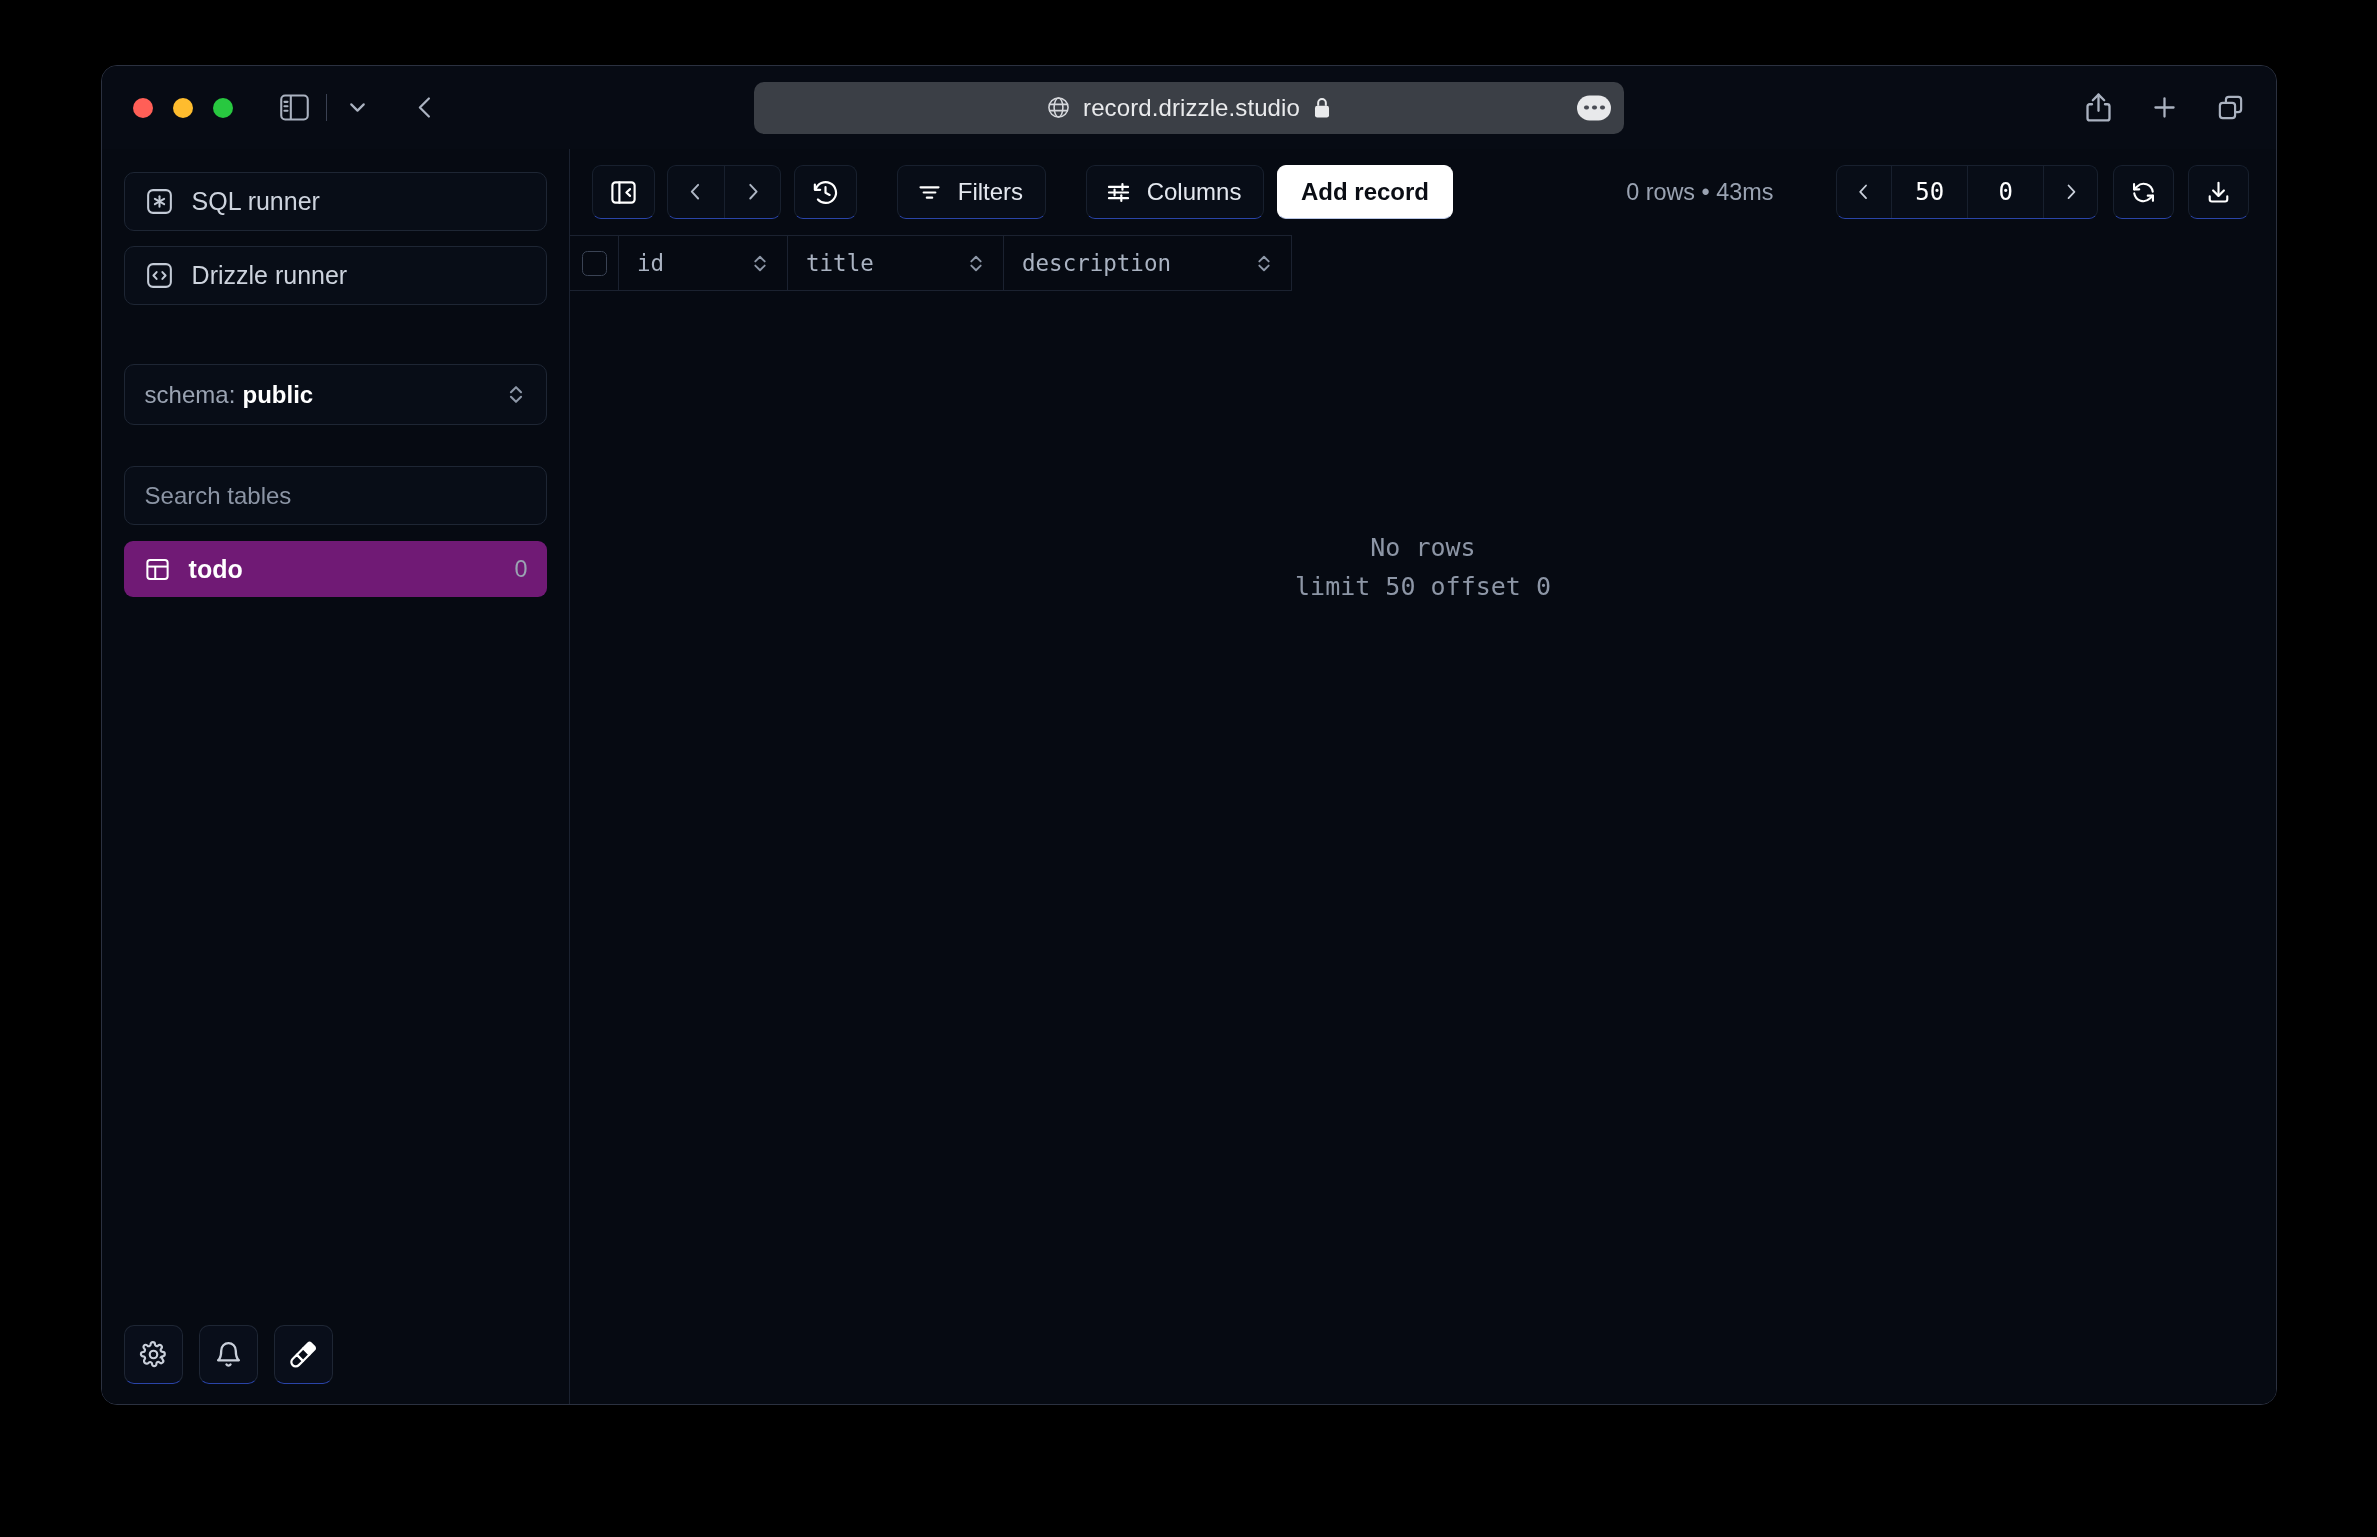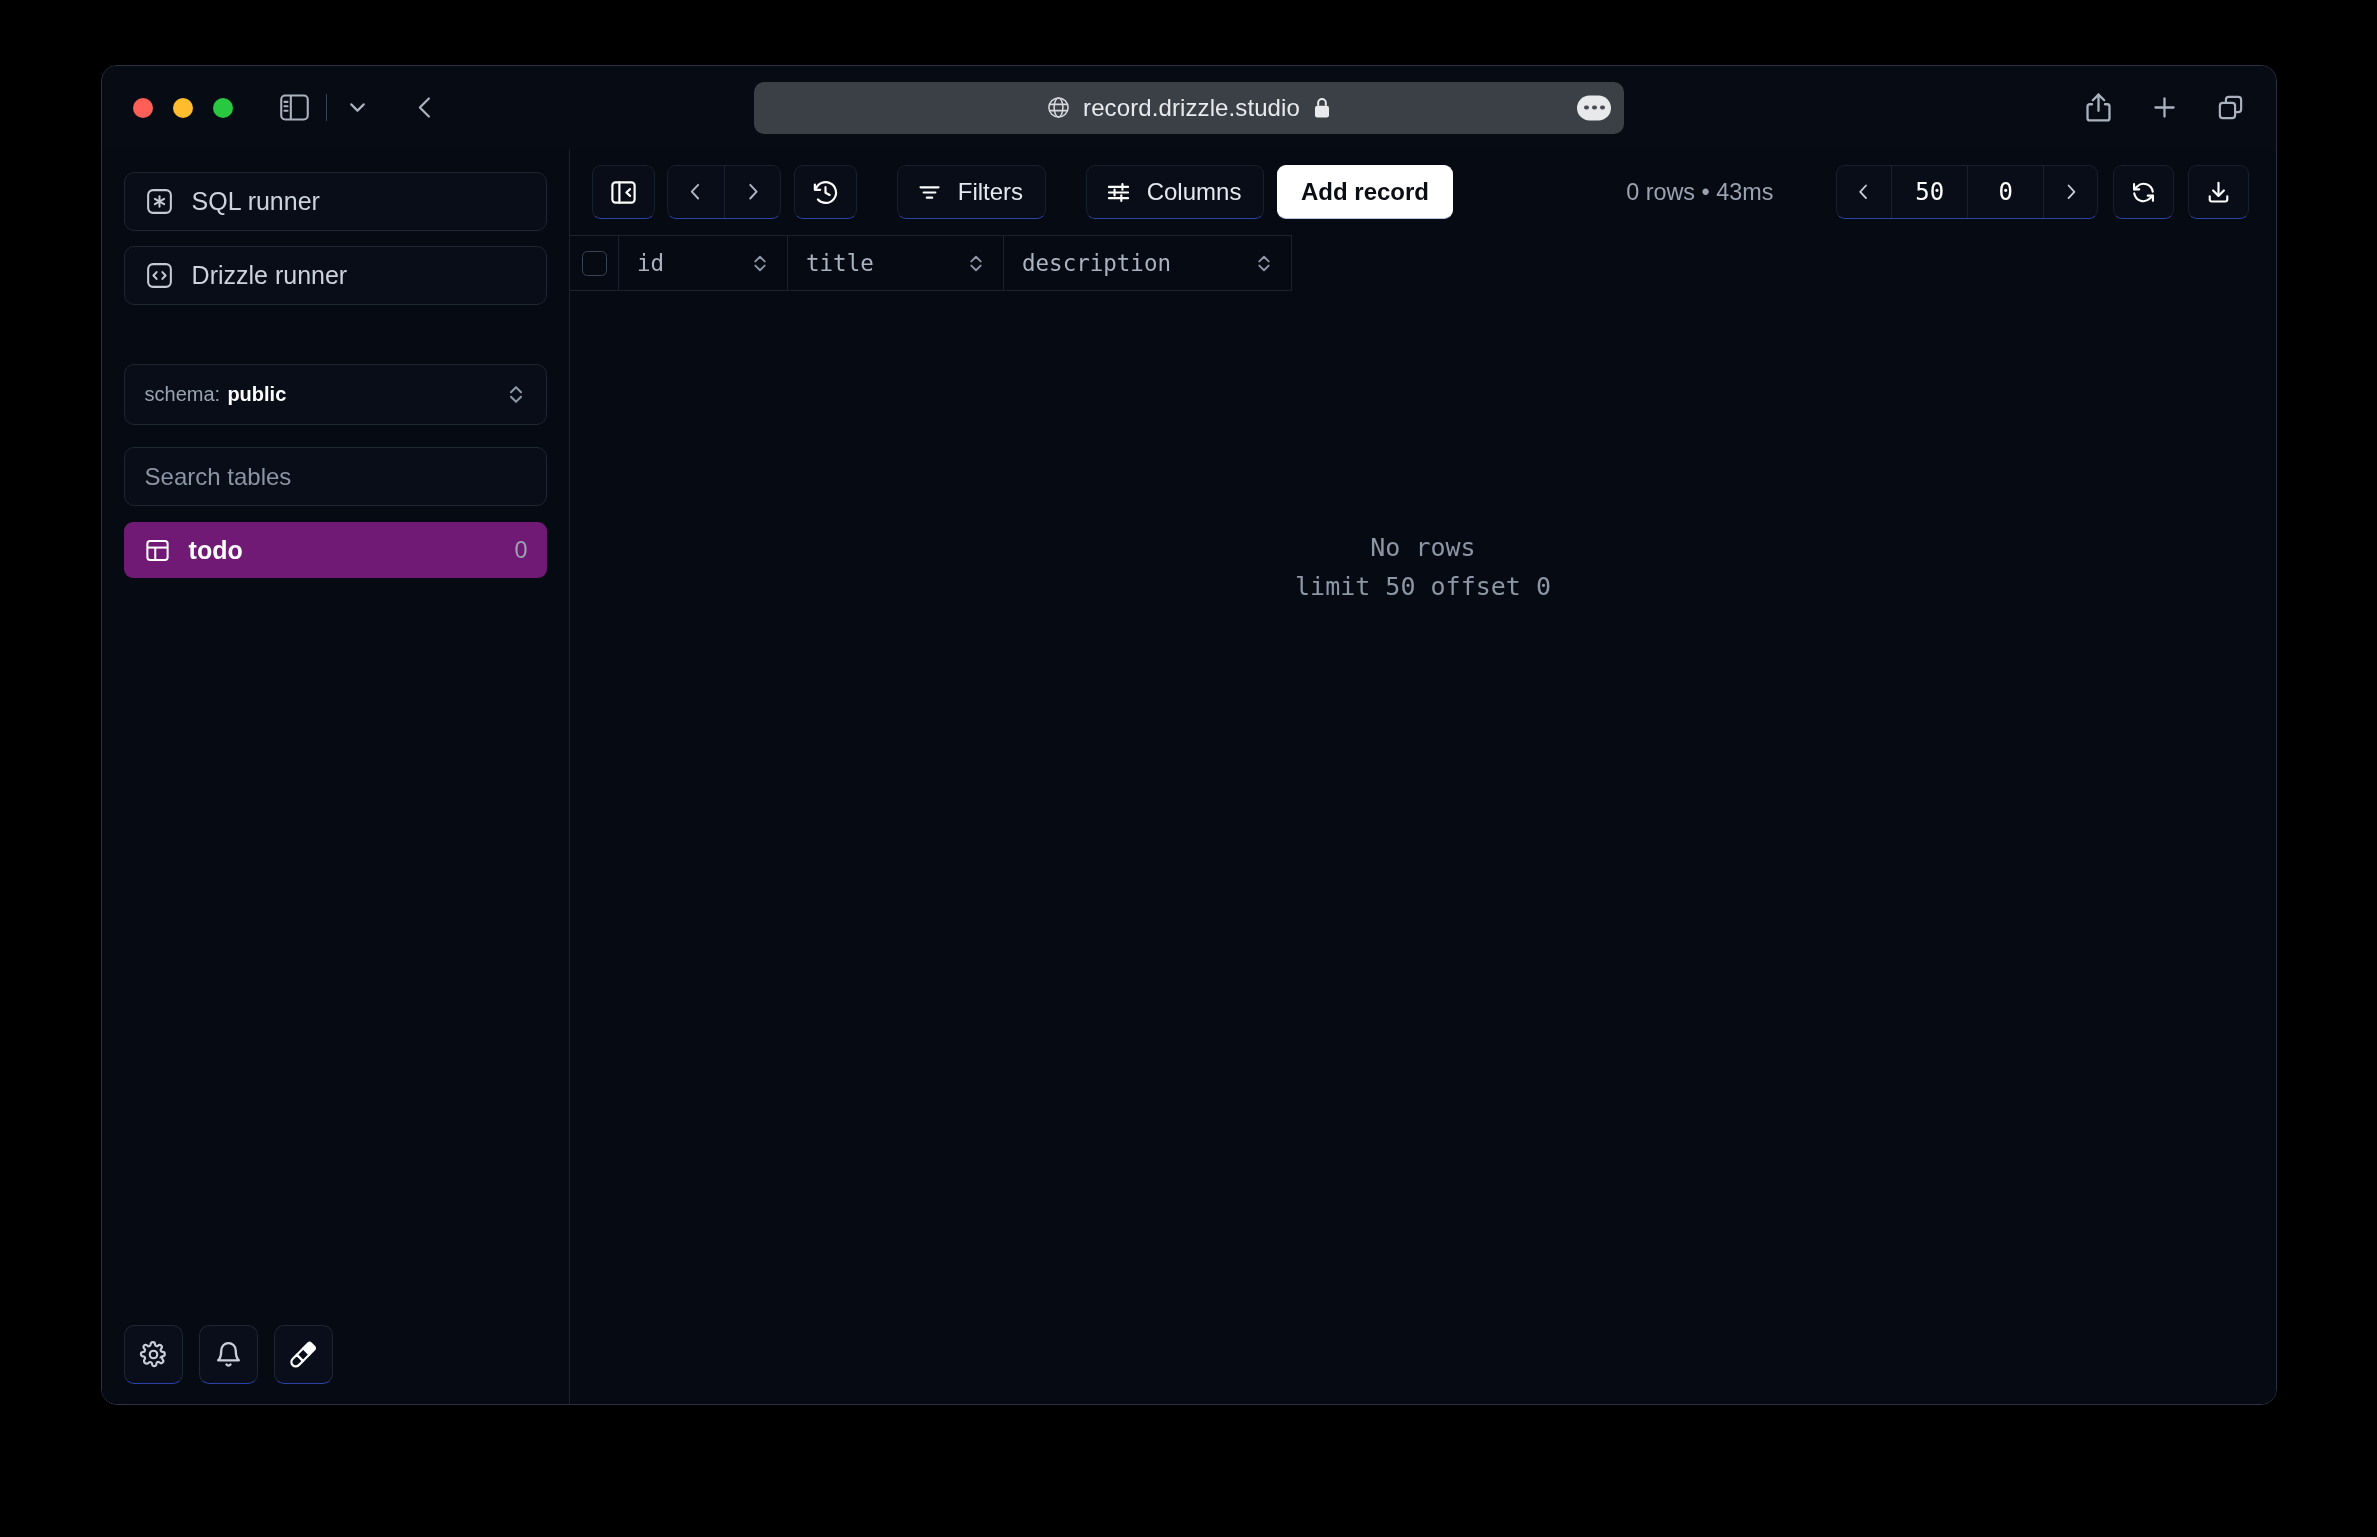--- a/index.html
+++ b/index.html
@@ -117,38 +117,39 @@
     margin-bottom: 14.4px;
     background: #080d17;
   }
   .side-gap { height: 45px; }
   .schema-select {
     height: 61px;
     border: 0.9px solid #1e2634;
     border-radius: 10px;
     display: flex; align-items: center;
     padding: 16px 20px;
-    font-size: 20px;
+    font-size: 24px;
     color: #9aa3b2;
     background: #080d17;
-    margin-bottom: 22px;
+    margin-bottom: 2px;
   }
   .schema-select .schema-value { color: #ffffff; font-weight: bold; margin-left: 7.2px; }
   .schema-select .chev { margin-left: auto; color:#8d97a7; }
 
   .search-tables {
     height: 59px;
     border: 0.9px solid #1e2634;
     border-radius: 10px;
     display: flex; align-items: center;
     padding: 0 20px;
     font-size: 24px;
     color: #8c95a5;
     background: #080d17;
     margin-bottom: 16px;
+    margin-top: 39px;
   }
 
   .table-item {
     height: 56px;
     border-radius: 9px;
     display: flex; align-items: center;
     gap: 18px;
     padding: 0 20px;
     background: #701a75;
     color: #ffffff;

